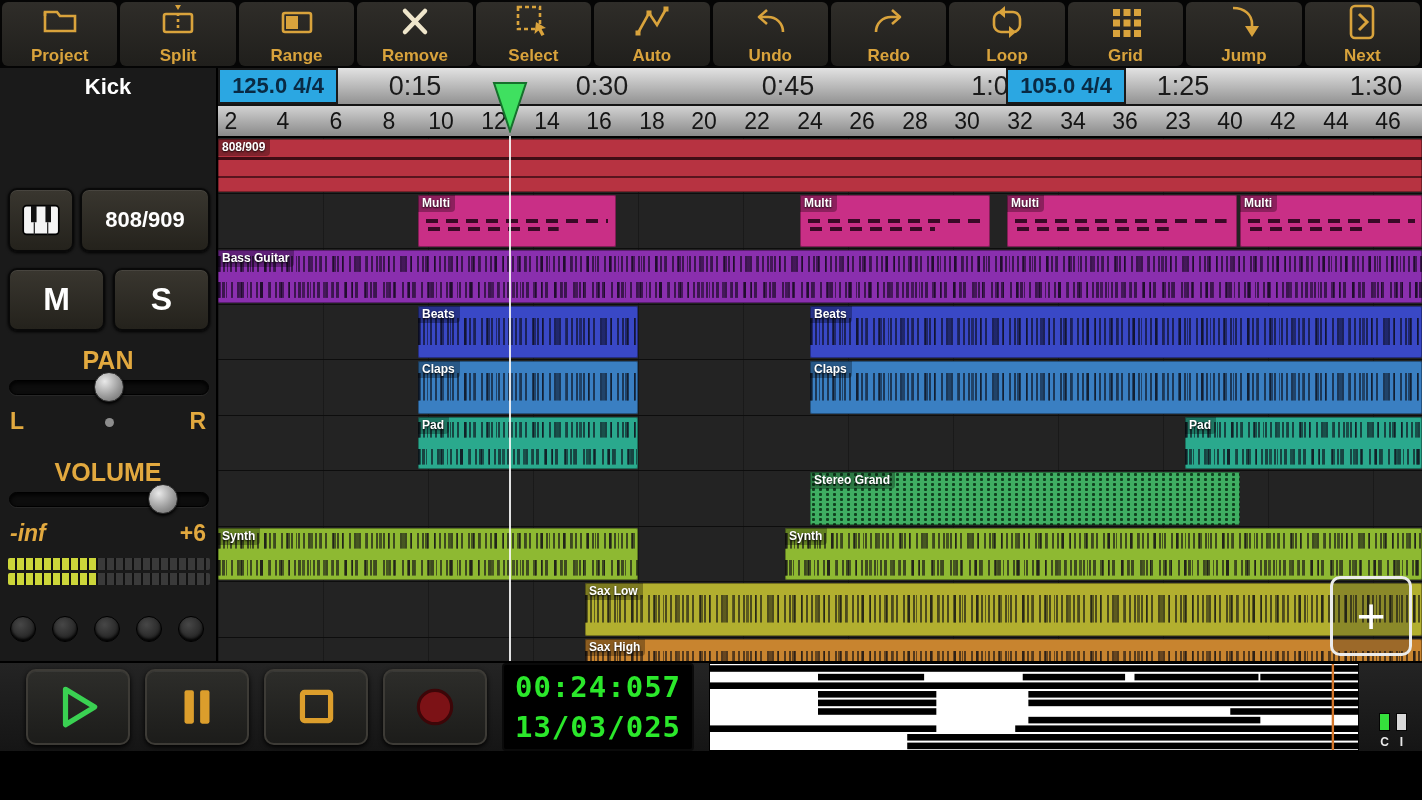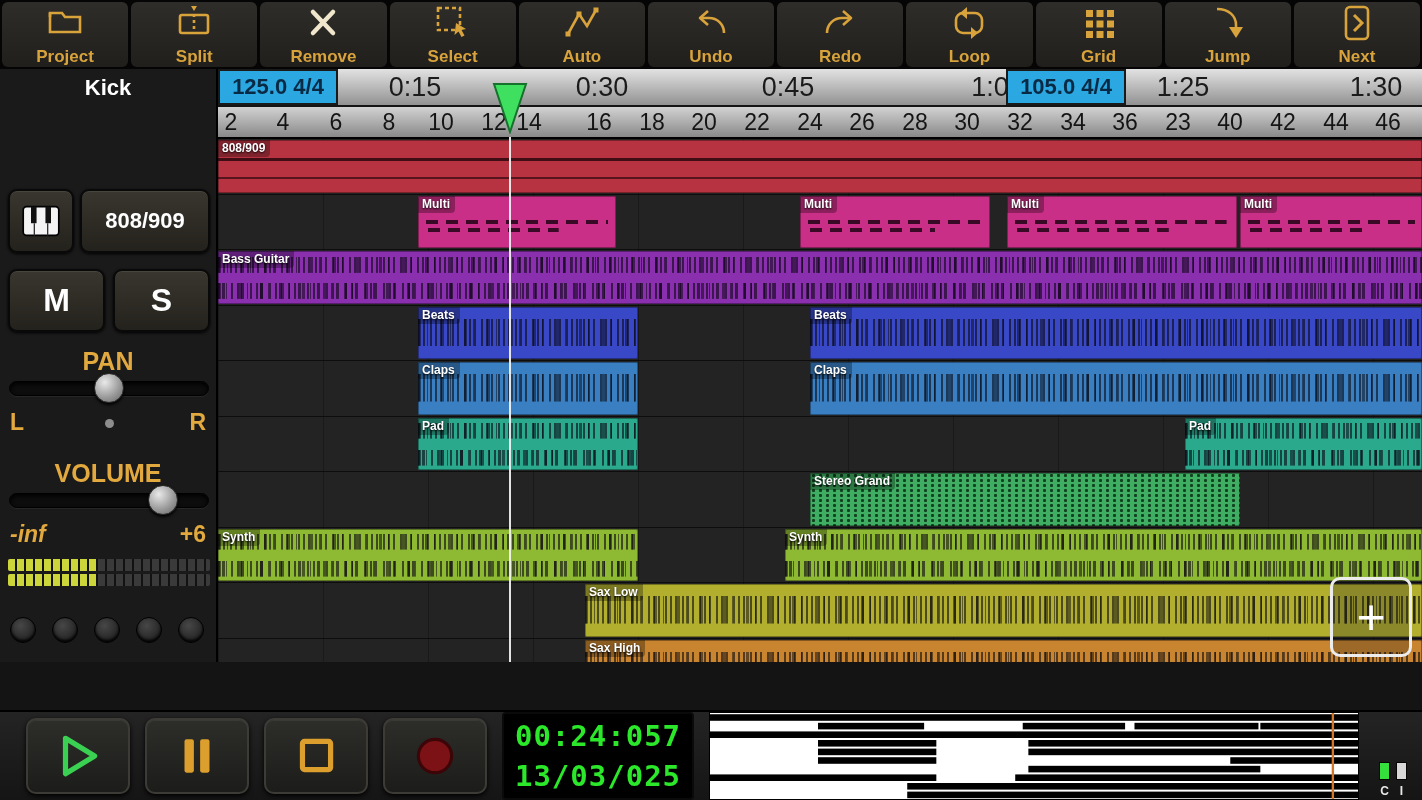--- a/index.html
+++ b/index.html
@@ -1,18 +1,18 @@
 <!DOCTYPE html>
 <html><head>
 <meta charset="utf-8">
 <style>
   * { margin:0; padding:0; box-sizing:border-box; }
   html,body { width:1422px; height:800px; overflow:hidden; background:#000; }
   body { font-family:"Liberation Sans", sans-serif; }
-  .app { width:1422px; height:800px; display:flex; flex-direction:column; background:#141414; }
+  .app { width:1422px; height:704px; display:flex; flex-direction:column; background:#141414; }
 
   
   .toolbar { height:95px; background:#050505; display:flex; gap:3px; padding:2px; }
   .tb-btn { flex:1; background:linear-gradient(#2f2d29,#201f1c); border-radius:6px;
             display:flex; flex-direction:column; align-items:center; justify-content:center; gap:4px; }
   .tb-btn svg { width:42px; height:40px; stroke:#d9a33c; fill:none; stroke-width:2.6; }
   .tb-label { color:#d9a33c; font-size:17px; font-weight:bold; }
 
   
   .main { height:595px; display:flex; }
@@ -86,21 +86,21 @@
   .playhead-line { position:absolute; top:68px; bottom:0; left:291px; width:2px;
                    background:rgba(248,248,248,.9); z-index:5; }
   .playhead-tri { position:absolute; top:13px; left:292px; transform:translateX(-50%); z-index:6; }
   .add-track { position:absolute; left:1112px; top:508px; width:82px; height:80px;
                border:3px solid #ececec; border-radius:10px; background:rgba(25,25,25,.25);
                color:#fff; font-size:50px; line-height:1; display:flex; align-items:center;
                justify-content:center; z-index:7; font-weight:normal; }
 
   
   .transport { height:110px; background:linear-gradient(#242424,#151515); border-top:2px solid #000;
-               display:flex; align-items:center; padding:0 10px 0 26px; gap:15px;margin-top:48px; }
+               display:flex; align-items:center; padding:0 10px 0 26px; gap:15px; }
   .tp-btn { width:104px; height:76px; border-radius:10px; flex:none;
             background:linear-gradient(#2d2d2a,#1c1c1a); border:2px solid #3d3b36;
             box-shadow:0 2px 5px #000, inset 0 1px 0 rgba(255,255,255,.06);
             display:flex; align-items:center; justify-content:center; }
   .time-display { width:192px; height:88px; background:#000; border:2px solid #0a0a0a; border-radius:4px;
                   display:flex; flex-direction:column; align-items:center; justify-content:center; flex:none; }
   .time-display span { color:#2be82b; font-family:"DejaVu Sans Mono", monospace; font-size:29px;
                        font-weight:bold; letter-spacing:1px; line-height:40px; }
   .minimap { flex:1; height:88px; background:#fff; border:1px solid #000; position:relative; }
   .minimap svg { width:100%; height:100%; display:block; }
@@ -128,20 +128,27 @@
     <div class="tb-btn">
       <svg viewBox="0 0 40 40">
           <rect x="6" y="12" width="28" height="18" rx="2"></rect>
           <line x1="20" y1="11" x2="20" y2="31" stroke-dasharray="3 3"></line>
           <path d="M17 3l3 5 3-5z" fill="#d9a33c" stroke="none"></path>
         </svg>
       <span class="tb-label">Split</span>
     </div>
     <div class="tb-btn">
       <svg viewBox="0 0 40 40">
+          <rect x="6" y="11" width="28" height="19" rx="2"></rect>
+          <rect x="9" y="14" width="12" height="13" fill="#d9a33c" stroke="none"></rect>
+        </svg>
+      <span class="tb-label">Range</span>
+    </div>
+    <div class="tb-btn">
+      <svg viewBox="0 0 40 40">
           <path d="M10 9l20 21M30 9L10 30" stroke="#efe6cb" stroke-width="4.5" stroke-linecap="round"></path>
         </svg>
       <span class="tb-label">Remove</span>
     </div>
     <div class="tb-btn">
       <svg viewBox="0 0 40 40">
           <rect x="5" y="5" width="22" height="22" stroke-dasharray="4 3"></rect>
           <path d="M23 20l10 6-4.5 1 3 5.5-3 1.5-3-5.5-4 3.5z" fill="#d9a33c" stroke="none"></path>
         </svg>
       <span class="tb-label">Select</span>
@@ -264,21 +271,21 @@
         <div class="tempo" style="left:788px; width:120px;">105.0 4/4</div>
       </div>
 
       <div class="ruler-bars">
         <span class="bar-num" style="left:13px;">2</span>
         <span class="bar-num" style="left:65px;">4</span>
         <span class="bar-num" style="left:118px;">6</span>
         <span class="bar-num" style="left:171px;">8</span>
         <span class="bar-num" style="left:223px;">10</span>
         <span class="bar-num" style="left:276px;">12</span>
-        <span class="bar-num" style="left:311px;">14</span>
+        <span class="bar-num" style="left:329px;">14</span>
         <span class="bar-num" style="left:381px;">16</span>
         <span class="bar-num" style="left:434px;">18</span>
         <span class="bar-num" style="left:486px;">20</span>
         <span class="bar-num" style="left:539px;">22</span>
         <span class="bar-num" style="left:592px;">24</span>
         <span class="bar-num" style="left:644px;">26</span>
         <span class="bar-num" style="left:697px;">28</span>
         <span class="bar-num" style="left:749px;">30</span>
         <span class="bar-num" style="left:802px;">32</span>
         <span class="bar-num" style="left:855px;">34</span>

